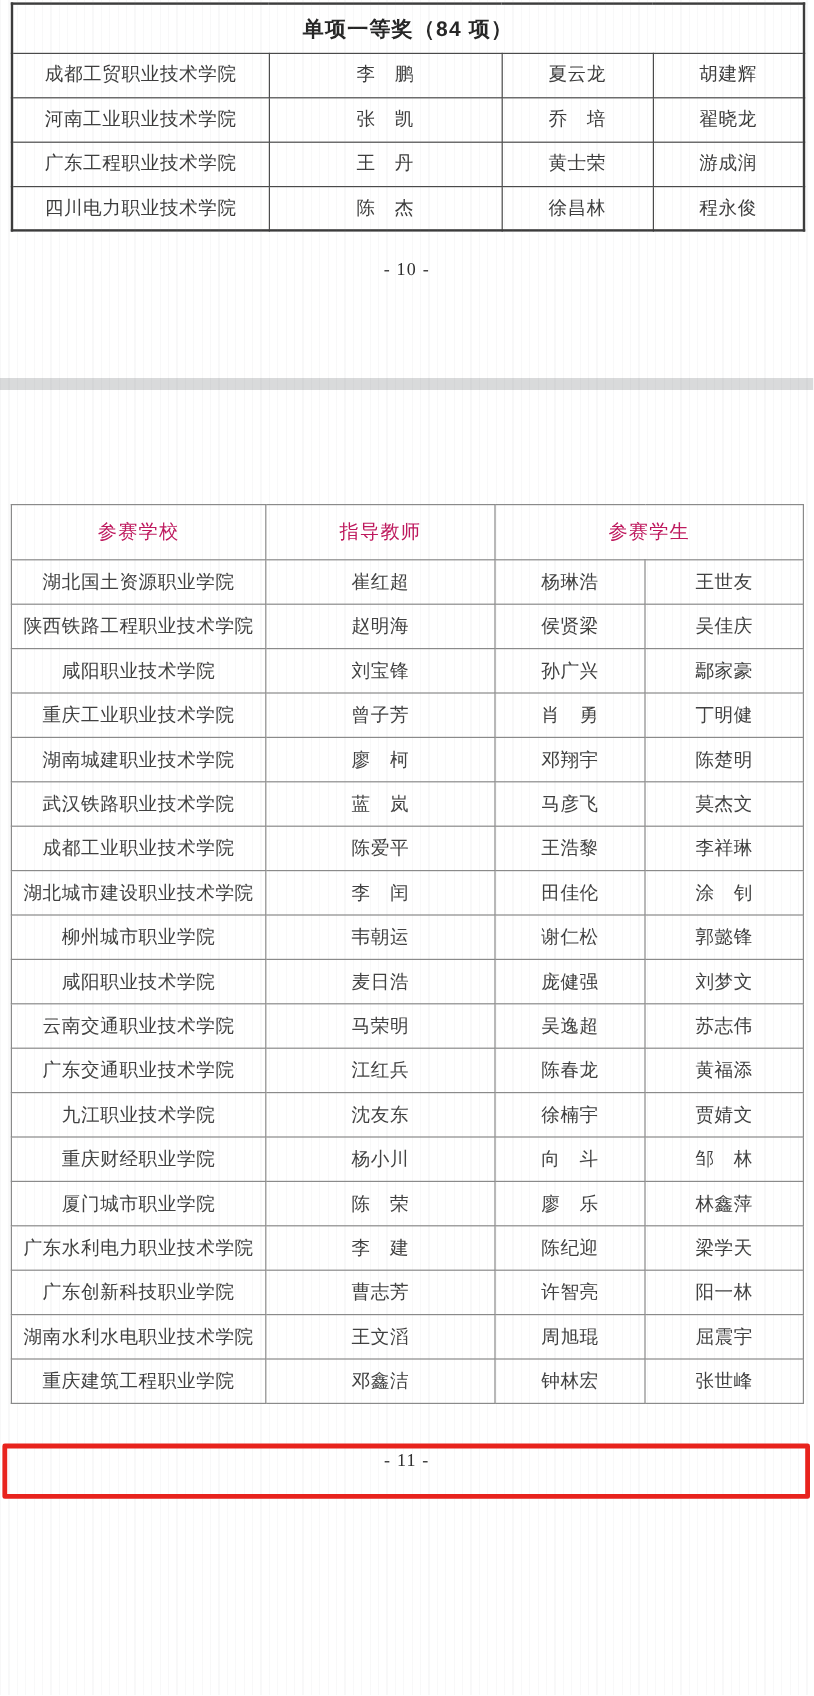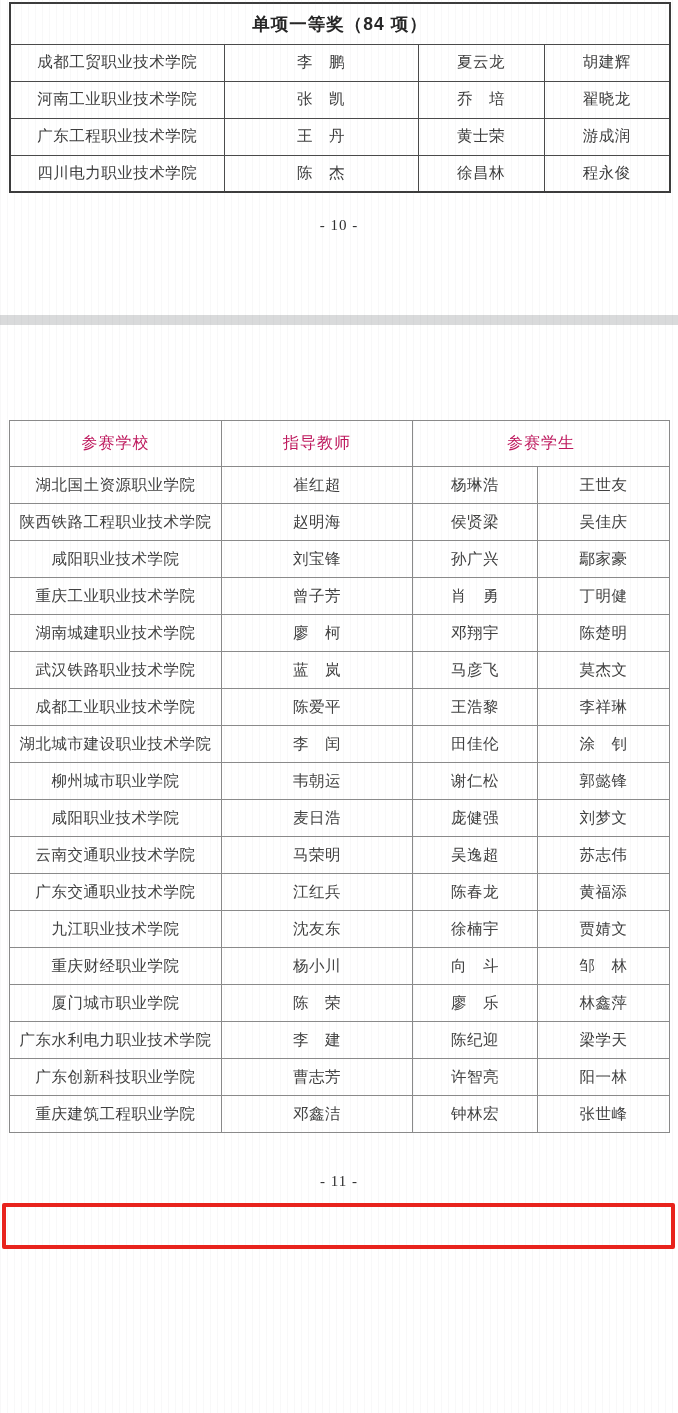--- a/index.html
+++ b/index.html
@@ -235,20 +235,26 @@
               <td>梁学天</td>
             </tr>
 
             <tr>
               <td>广东创新科技职业学院</td>
               <td>曹志芳</td>
               <td>许智亮</td>
               <td>阳一林</td>
             </tr>
 
+            <tr>
+              <td>湖南水利水电职业技术学院</td>
+              <td>王文滔</td>
+              <td>周旭琨</td>
+              <td>屈震宇</td>
+            </tr>
 
 
             <tr>
               <td>重庆建筑工程职业学院</td>
               <td>邓鑫洁</td>
               <td>钟林宏</td>
               <td>张世峰</td>
             </tr>
           </tbody>
       </table>

